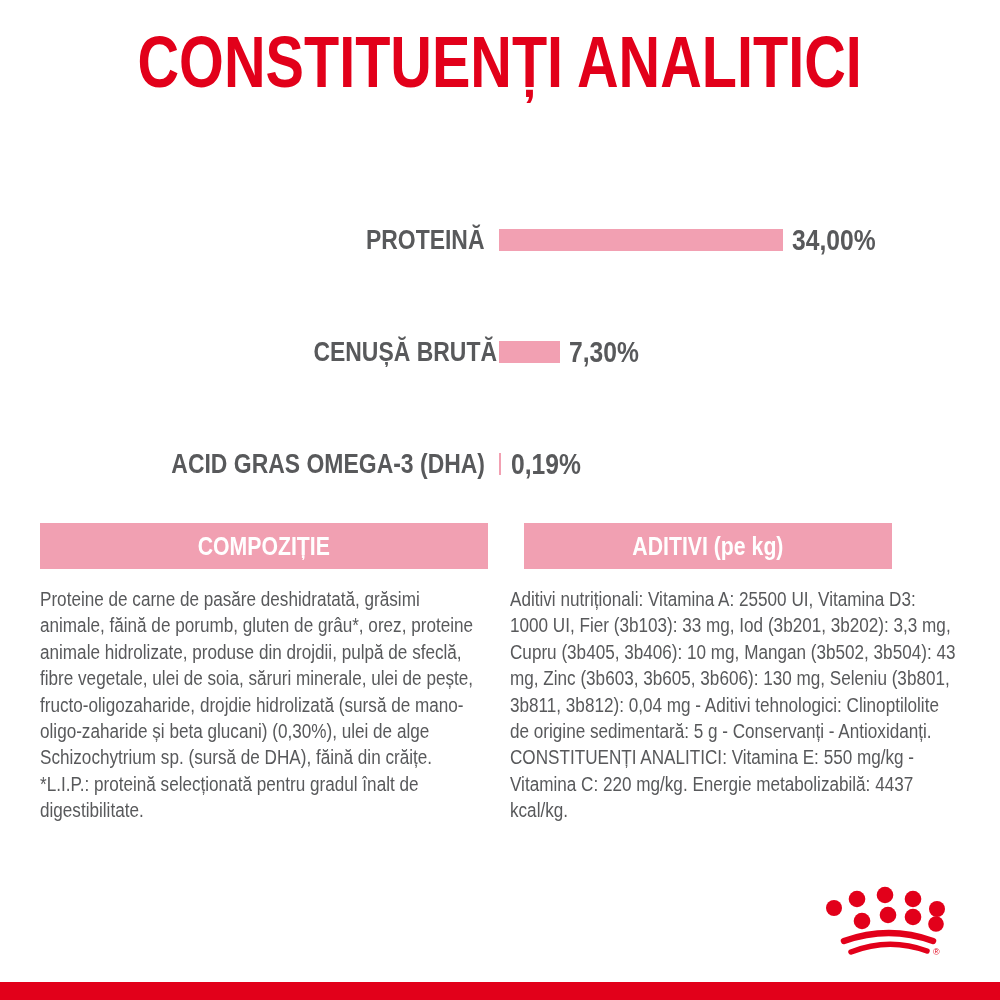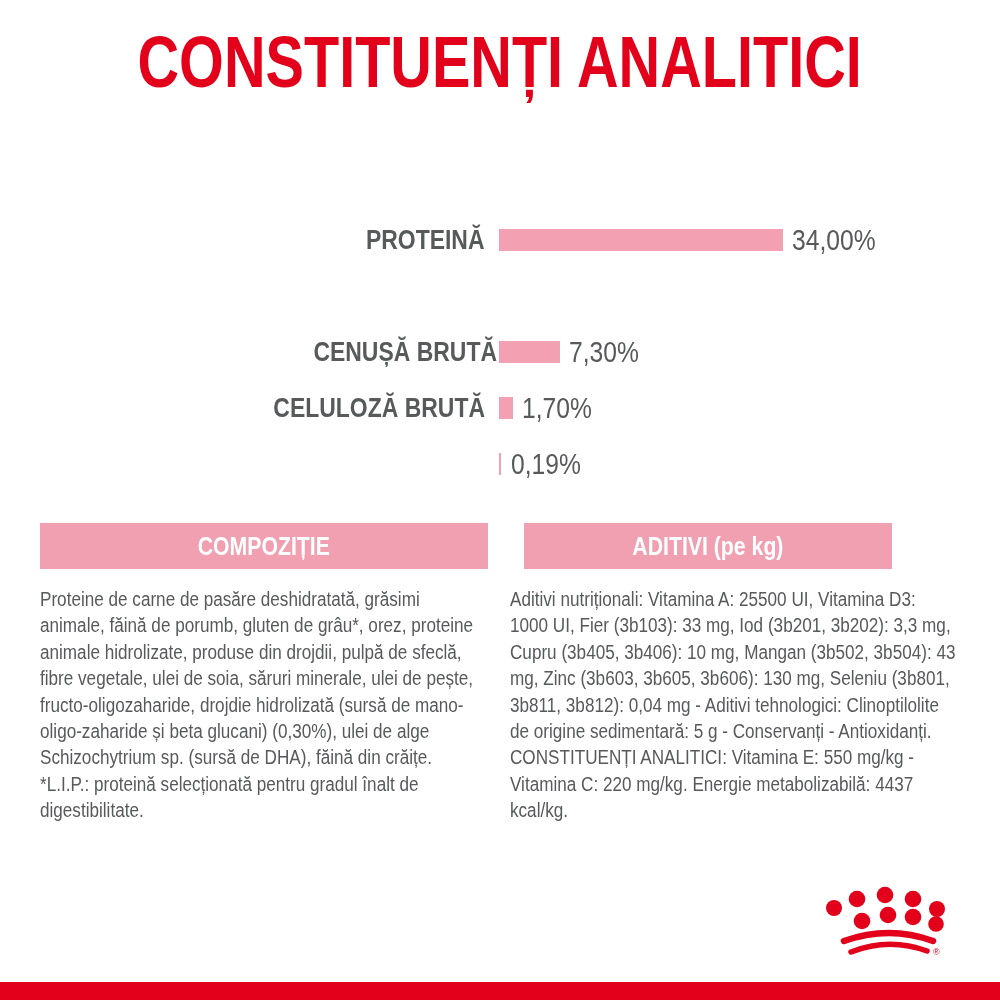--- a/index.html
+++ b/index.html
@@ -21,21 +21,21 @@
 
   .chart{position:absolute;left:0;top:218px;width:1000px;height:270px;}
   .crow{position:absolute;left:0;width:1000px;height:22px;}
   .crow .lbl{
     position:absolute;left:0;right:515px;top:0;text-align:right;
     font-weight:bold;font-size:27px;color:var(--gray);line-height:22px;white-space:nowrap;
   }
   .crow .lbl>span{display:inline-block;transform:scaleX(0.85);transform-origin:100% 50%;}
   .crow .bar{position:absolute;left:499px;top:0;height:22px;background:var(--pink);}
   .crow .val{
-    position:absolute;top:0;font-weight:normal;font-size:29px;color:var(--gray);
+    position:absolute;top:0;font-weight:bold;font-size:29px;color:var(--gray);
     line-height:22px;white-space:nowrap;
   }
   .crow .val>span{display:inline-block;transform:scaleX(0.85);transform-origin:0 50%;}
 
   .section-header{
     position:absolute;top:523px;height:46px;background:var(--pink-h);
     color:#ffffff;font-weight:bold;font-size:25px;line-height:46px;text-align:center;
   }
   .section-header>span{display:inline-block;transform:scaleX(0.85);transform-origin:50% 50%;white-space:nowrap;}
   #comp-header{left:40px;width:448px;}
@@ -67,27 +67,23 @@
     <div class="val" style="left: 792.24px;"><span>34,00%</span></div>
   </div>
 
 
   <div class="crow" style="top: 123px; padding-left: 12px;">
     <div class="lbl"><span>CENUȘĂ BRUTĂ</span></div>
     <div class="bar" style="width: 61.028px;"></div>
     <div class="val" style="left: 569.028px;"><span>7,30%</span></div>
   </div>
 
-  <div class="crow" style="top: 179px;">
-    <div class="lbl"><span>CELULOZĂ BRUTĂ</span></div>
-    <div class="bar" style="width: 14.212px;"></div>
-    <div class="val" style="left: 522.212px;"><span>1,70%</span></div>
-  </div>
 
   <div class="crow" style="top: 235px;">
+    <div class="lbl"><span>ACID GRAS OMEGA-3 (DHA)</span></div>
     <div class="bar" style="width: 1.7px;"></div>
     <div class="val" style="left: 511px;"><span>0,19%</span></div>
   </div>
 </div>
 
 <div class="section-header" id="comp-header">
   <span>COMPOZIȚIE</span>
 </div>
 <div class="section-header" id="adit-header">
   <span>ADITIVI (pe kg)</span>

